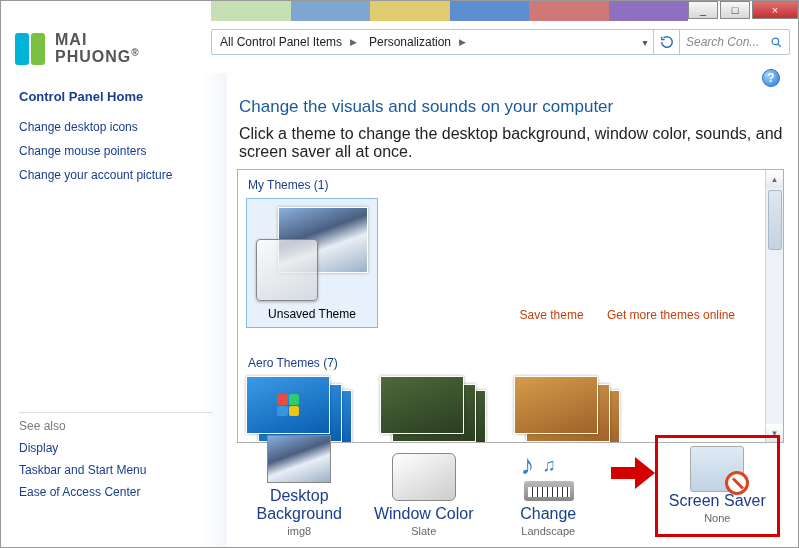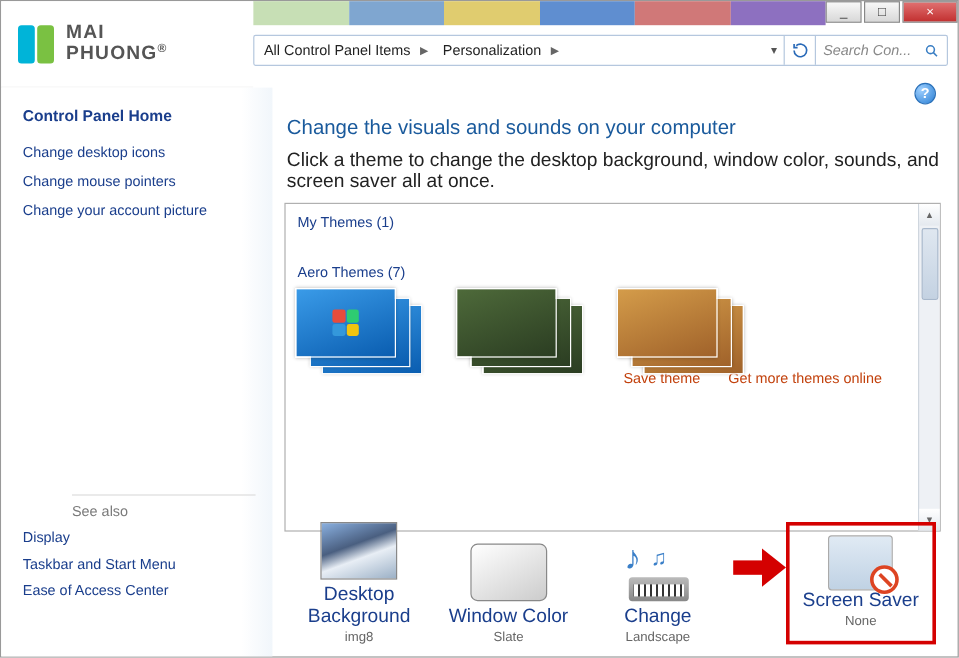--- a/index.html
+++ b/index.html
@@ -6,42 +6,42 @@
   body { width: 799px; height: 548px; overflow: hidden; background: #fff; }
 
   .window { position: relative; width: 799px; height: 548px; border: 1px solid #999; background: #fff; }
   .titlebar { position: absolute; top: 0; right: 0; height: 20px; display: flex; gap: 2px; }
   .titlebar .wbtn { width: 30px; height: 18px; font-size: 11px; display:flex; align-items:center; justify-content:center; color:#333; border:1px solid #888; background:linear-gradient(#f8f8f8,#d8d8d8);}
   .titlebar .wbtn.close { background:linear-gradient(#e07070,#c23030); color:#fff; width:46px;}
   .ribbon { position:absolute; top:0; left:210px; right:110px; height:22px; display:flex; }
   .ribbon .seg { height:20px; flex:1; }
   .r1{background:#c7dfb5;} .r2{background:#7fa6d0;} .r3{background:#e0cc6f;} .r4{background:#5f8ed0;} .r5{background:#d07878;} .r6{background:#8d70c0;}
 
-  .logo-wrap { position:absolute; top:0; left:0; width:210px; height:72px; background:#fff; border-bottom:1px solid rgba(0,0,0,0.05); display:flex; align-items:center; padding-left:14px; }
+  .logo-wrap { position:absolute; top:12px; left:0; width:210px; height:72px; background:#fff; border-bottom:1px solid rgba(0,0,0,0.05); display:flex; align-items:center; padding-left:14px; }
   .logo-mark { display:flex; gap:2px; margin-right:10px;}
   .logo-mark div{ width:14px; height:32px; border-radius:3px;}
   .lm1{background:#00b4d8;} .lm2{background:#7ac142;}
   .logo-text { line-height:1; }
   .logo-text .l1{ font-size:16px; font-weight:600; color:#555; letter-spacing:1px;}
   .logo-text .l2{ font-size:16px; font-weight:600; color:#555; letter-spacing:1px;}
   .logo-text sup{font-size:10px;}
 
   .addrbar { position:absolute; top:28px; left:210px; right:8px; height:26px; display:flex; align-items:center; border:1px solid #b5c7de; border-radius:2px; background:#fff;justify-content:flex-end; }
   .addrbar .crumb { padding:0 8px; font-size:12px; color:#222; white-space:nowrap; }
   .addrbar .sep { color:#666; font-size:9px; padding-right:4px;}
   .addrbar .spacer{flex:1;}
   .addrbar .drop { width:16px; text-align:center; color:#555; font-size:10px;}
   .addrbar .refresh { width:26px; height:24px; border-left:1px solid #b5c7de; display:flex; align-items:center; justify-content:center; color:#2a6ab8; font-size:14px;}
   .addrbar .search { width:110px; border-left:1px solid #b5c7de; height:24px; display:flex; align-items:center; padding:0 6px; color:#888; font-size:12px; font-style:italic;}
   .addrbar .search svg{margin-left:auto;}
 
   .sidebar { position:absolute; top:72px; left:0; width:226px; bottom:0; background:linear-gradient(to right,#fff 0,#fff 200px,#f1f6fb 226px); padding:16px 14px 10px 18px; }
   .sidebar .home { color:#1a3e8c; font-size:13px; font-weight:600; margin-bottom:16px; }
   .sidebar .link { color:#1a3e8c; font-size:12px; margin-bottom:10px; cursor:pointer;}
-  .sidebar .seealso-hdr { color:#7a7a7a; font-size:12px; margin-top:230px; margin-bottom:8px; border-top:1px solid #ddd; padding-top:6px;margin-left:41px;}
+  .sidebar .seealso-hdr { color:#7a7a7a; font-size:12px; margin-top:230px; margin-bottom:8px; border-top:1px solid #ddd; padding-top:6px;}
   .sidebar .seealso .link{ margin-bottom:8px;}
 
   .content { position:absolute; top:60px; left:226px; right:8px; bottom:8px; padding:12px 6px 6px 10px; }
   .content .help { position:absolute; right:10px; top:8px; width:18px; height:18px; border-radius:50%; background:radial-gradient(circle at 30% 30%, #9fd0ff, #2a7fd4); color:#fff; font-size:12px; font-weight:700; display:flex; align-items:center; justify-content:center; border:1px solid #286fb8;}
 
   .content h1 { color:#1a5a9c; font-weight:400; font-size:17px; margin:24px 0 8px 2px;}
   .content .sub { font-size:16px; color:#222; margin-bottom:8px; margin-left:2px;}
 
   .theme-pane { border:1px solid #b0b0b0; background:#fff; height:274px; position:relative; }
   .theme-inner { position:absolute; inset:0 18px 0 0; overflow:hidden; padding:6px 4px 4px 8px;}
@@ -157,20 +157,29 @@
   </div>
 
   <div class="content">
     <div class="help">?</div>
     <h1>Change the visuals and sounds on your computer</h1>
     <div class="sub">Click a theme to change the desktop background, window color, sounds, and screen saver all at once.</div>
 
     <div class="theme-pane">
       <div class="theme-inner">
         <div class="section-label">My Themes (1)</div>
+        <div class="theme-row">
+          <div class="theme-item sel">
+            <div class="thumb-stack">
+              <div class="bg"></div>
+                <div class="fg"></div>
+            </div>
+            <div>Unsaved Theme</div>
+          </div>
+        </div>
 
         <div class="link-row">
           <a>Save theme</a>
           <a>Get more themes online</a>
         </div>
 
         <div class="section-label" style="margin-top:28px;">Aero Themes (7)</div>
         <div class="theme-row">
           <div class="aero-thumb aero1">
             <div class="card" style="left:22px; top:14px;"></div>

